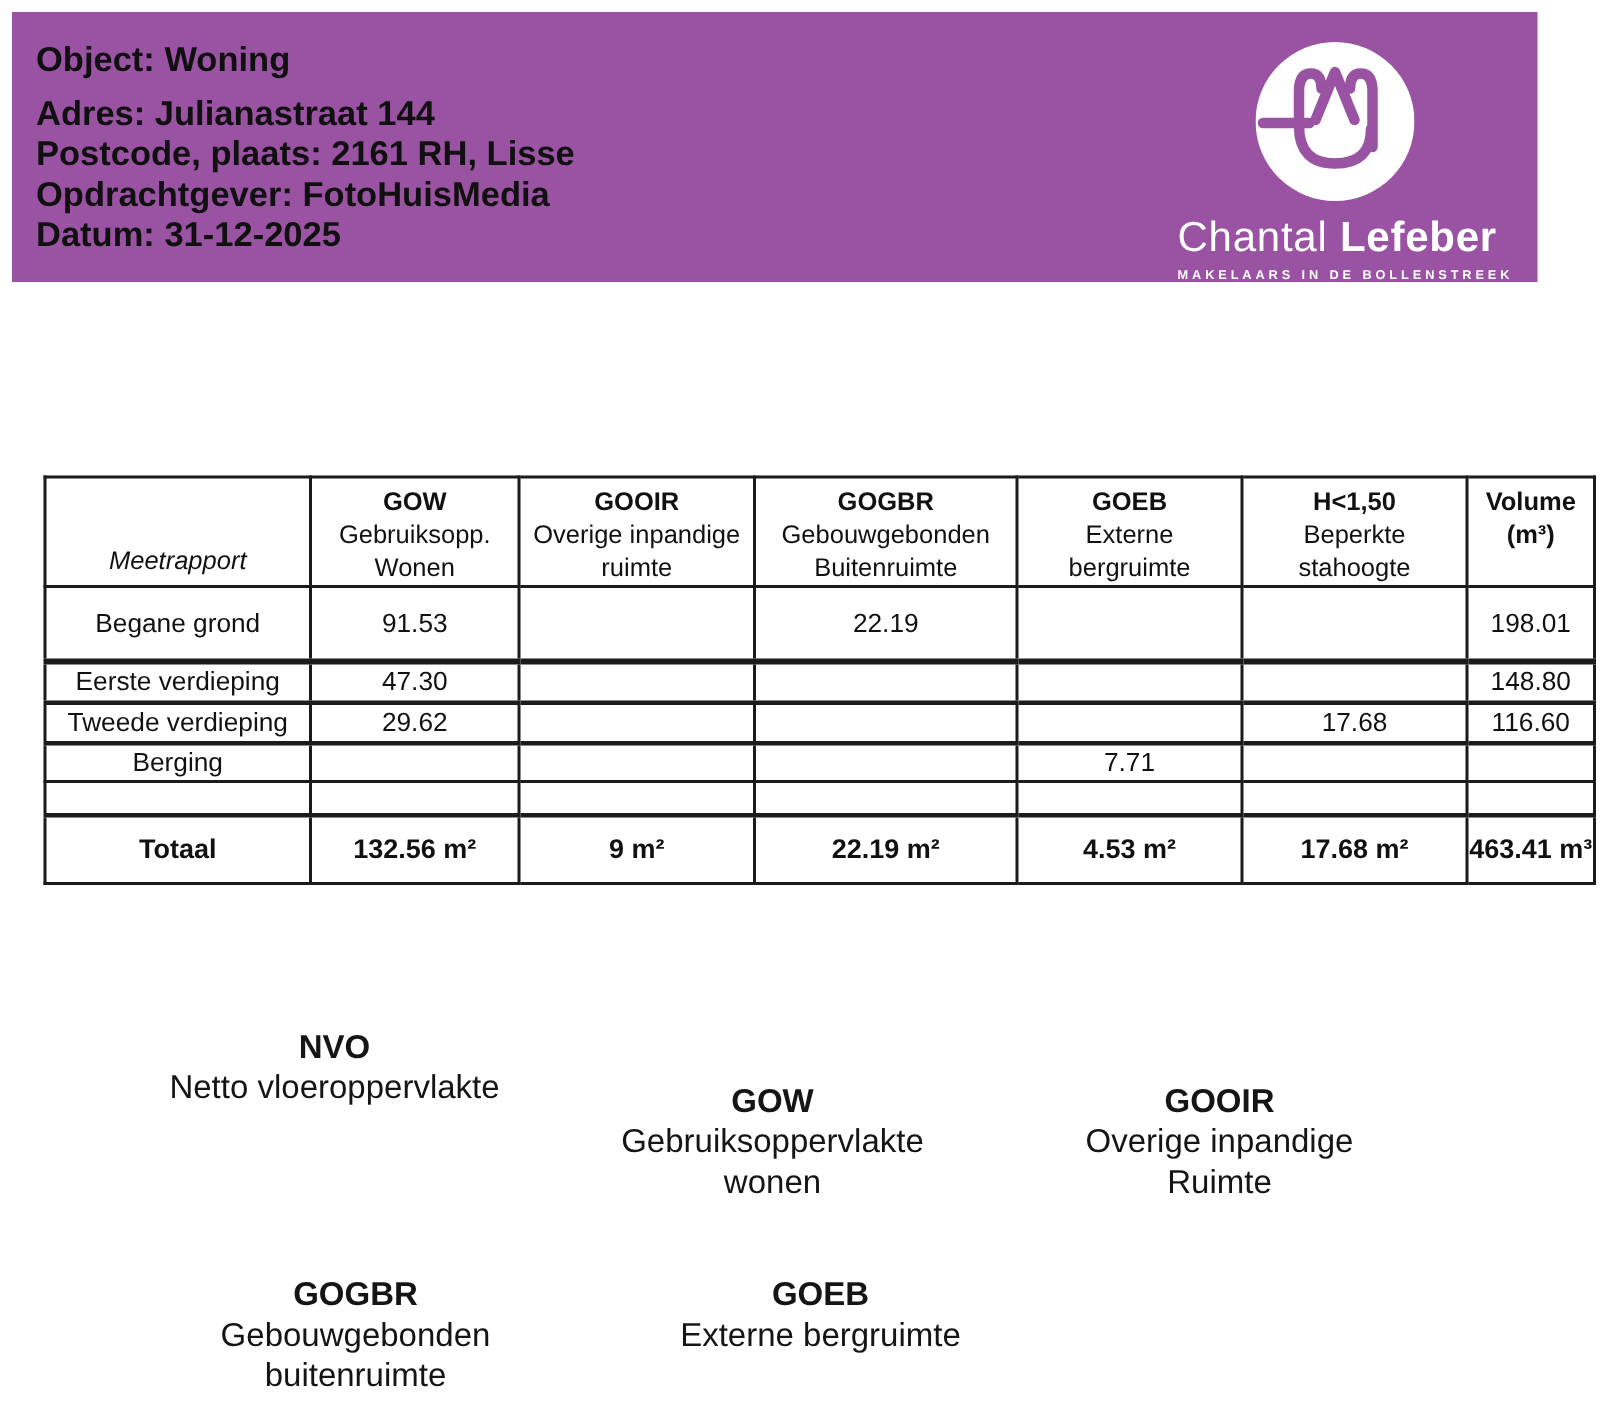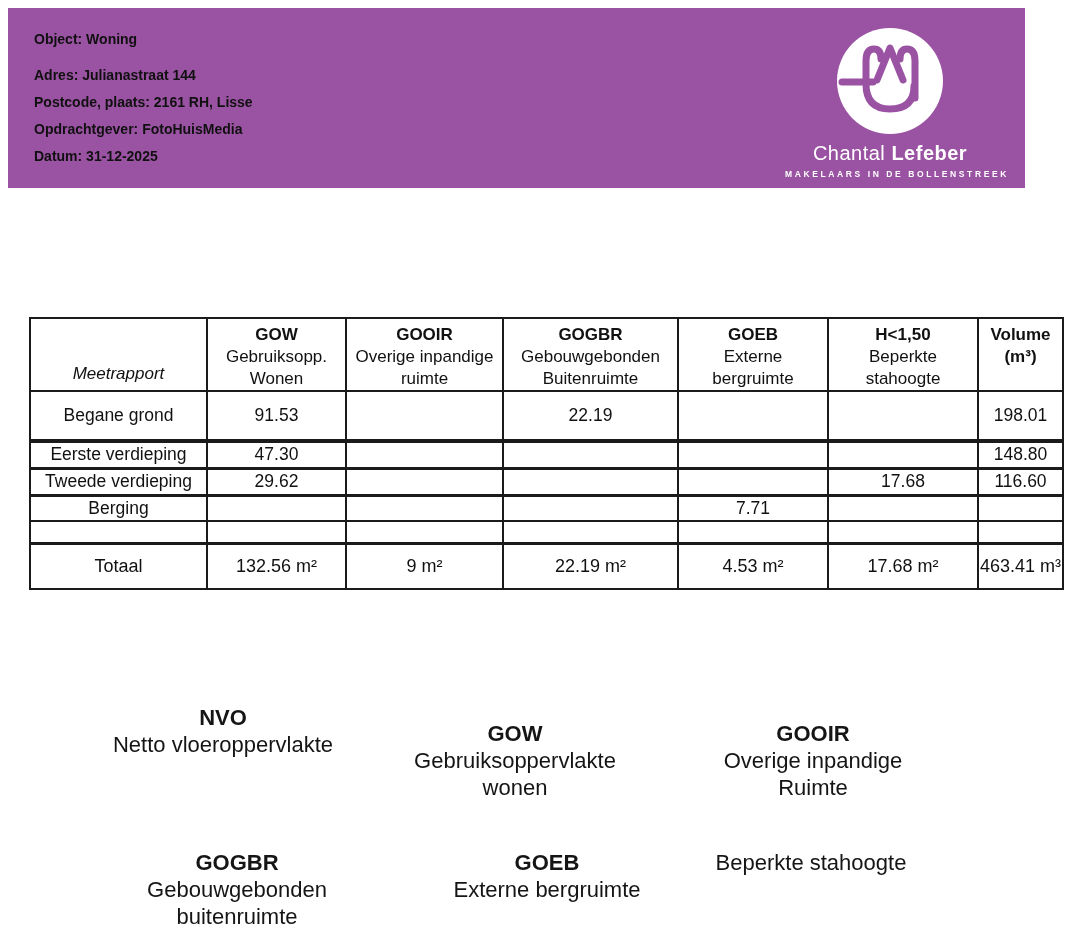--- a/index.html
+++ b/index.html
@@ -1,26 +1,26 @@
 <!DOCTYPE html>
 <html><head>
 <meta charset="utf-8">
 <style>
   html,body{margin:0;padding:0;background:#ffffff;}
   body{width:1080px;height:937px;position:relative;font-family:"Liberation Sans",sans-serif;color:#111;}
 
   
   .banner{position:absolute;left:8px;top:8px;width:1017px;height:180px;background:#9a52a2;}
-  .banner-text{position:absolute;left:26px;top:18px;font-weight:bold;font-size:14px;color:#101010;line-height:27px;}
+  .banner-text{position:absolute;left:16px;top:18px;font-weight:bold;font-size:23px;color:#101010;line-height:27px;}
   .banner-line.first{margin-bottom:9px;}
 
   
   .logo{position:absolute;top:18px;right:30px;width:210px;text-align:center;color:#fff;}
   .logo svg{display:block;margin:2px auto 0;}
-  .logo-name{font-size:20px;margin-top:8px;letter-spacing:.5px;white-space:nowrap;}
+  .logo-name{font-size:28px;margin-top:8px;letter-spacing:.5px;white-space:nowrap;}
   .logo-name .light{font-weight:normal;}
   .logo-name .bold{font-weight:bold;}
   .logo-tagline{font-size:8.5px;letter-spacing:2.6px;margin-top:4px;font-weight:bold;white-space:nowrap;}
 
   
   table.meet{position:absolute;left:29px;top:317px;width:1033px;border-collapse:collapse;table-layout:fixed;
              font-family:"Liberation Sans",sans-serif;}
   table.meet td{border:2px solid #1b1b1b;text-align:center;vertical-align:middle;font-size:17.5px;
                 padding:0;overflow:hidden;}
   tr.h-header{height:68px;}
@@ -31,26 +31,26 @@
   tr.r0{height:50px;}
   tr.r1{height:27px;}
   tr.r2{height:27px;}
   tr.r3{height:26px;}
   tr.r4{height:22px;}
   tr.r0 td{border-bottom-width:4px;}
   tr.r1 td{border-bottom-width:3px;}
   tr.r2 td{border-bottom-width:3px;}
   tr.r4 td{border-bottom-width:3px;}
   tr.total-row{height:46px;}
-  tr.total-row td{font-weight:normal;font-size:18px;}
+  tr.total-row td{font-weight:bold;font-size:18px;}
 
   
   .legend-item{position:absolute;width:360px;text-align:center;font-size:22px;line-height:27px;color:#151515;}
   .legend-code{font-weight:bold;}
-  .li-nvo  {left:43px; top:704px;}
+  .li-nvo  {left:43px; top:684px;}
   .li-gow  {left:335px;top:720px;}
   .li-gooir{left:633px;top:720px;}
   .li-gogbr{left:57px; top:849px;}
   .li-goeb {left:367px;top:849px;}
   .li-h150 {left:631px;top:849px;}
 </style>
 </head>
 <body>
 
 <div class="banner">
@@ -204,14 +204,13 @@
 <div class="legend-item li-gogbr">
   <div class="legend-code">GOGBR</div>
   <div class="legend-line">Gebouwgebonden</div>
   <div class="legend-line">buitenruimte</div>
 </div>
 <div class="legend-item li-goeb">
   <div class="legend-code">GOEB</div>
   <div class="legend-line">Externe bergruimte</div>
 </div>
 <div class="legend-item li-h150">
-  <div class="legend-line">Beperkte stahoogte</div>
 </div>
 
 </body></html>

